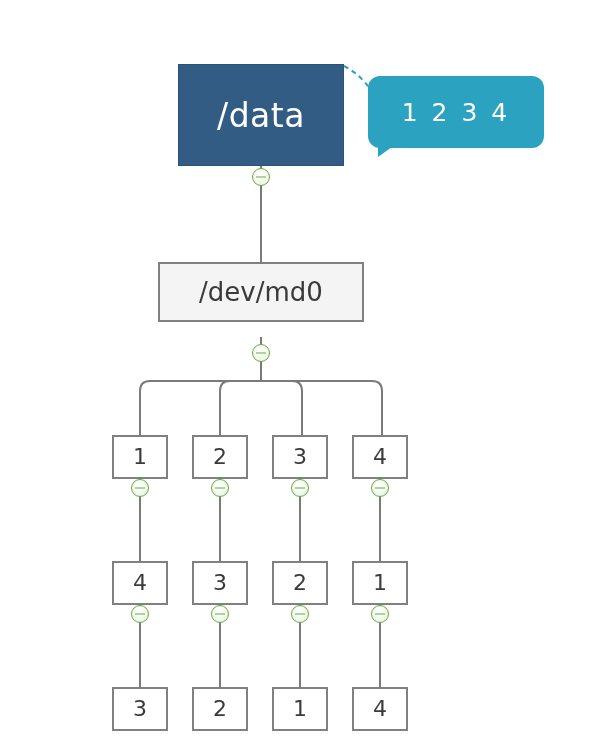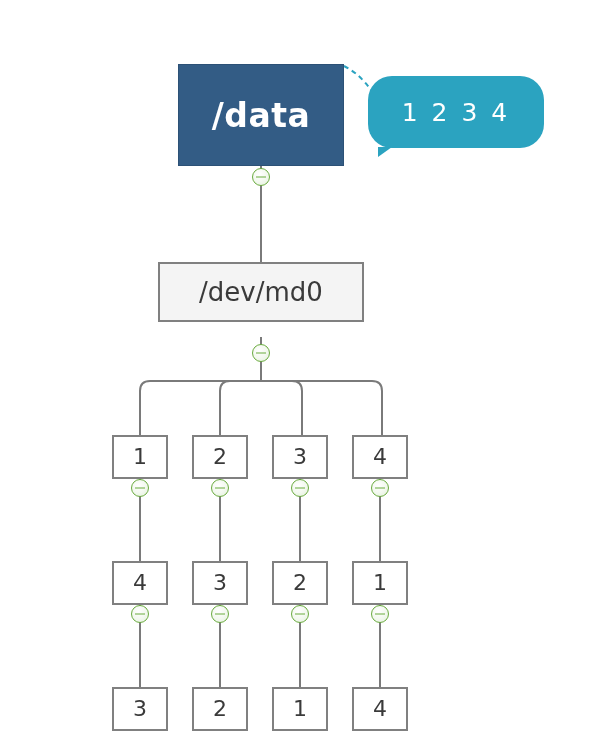--- a/index.html
+++ b/index.html
@@ -40,21 +40,20 @@
   .node-root {
     left: 178px;
     top: 64px;
     width: 166px;
     height: 102px;
     background: #335C85;
     border: 1px solid #2c5176;
     color: #ffffff;
     font-size: 33px;
     letter-spacing: 0.5px;
-    font-weight: bold;
   }
 
   .node-md {
     left: 158px;
     top: 262px;
     width: 206px;
     height: 60px;
     background: #f4f4f4;
     border: 2px solid #808080;
     color: #3a3a3a;
@@ -71,21 +70,21 @@
   }
 
   
   .callout {
     position: absolute;
     left: 368px;
     top: 76px;
     width: 176px;
     height: 72px;
     background: #2BA3C0;
-    border-radius: 24px;
+    border-radius: 12px;
     display: flex;
     align-items: center;
     justify-content: center;
     color: #ffffff;
     font-size: 25px;
     letter-spacing: 3px;
   }
   .callout-tail {
     position: absolute;
     left: 10px;

